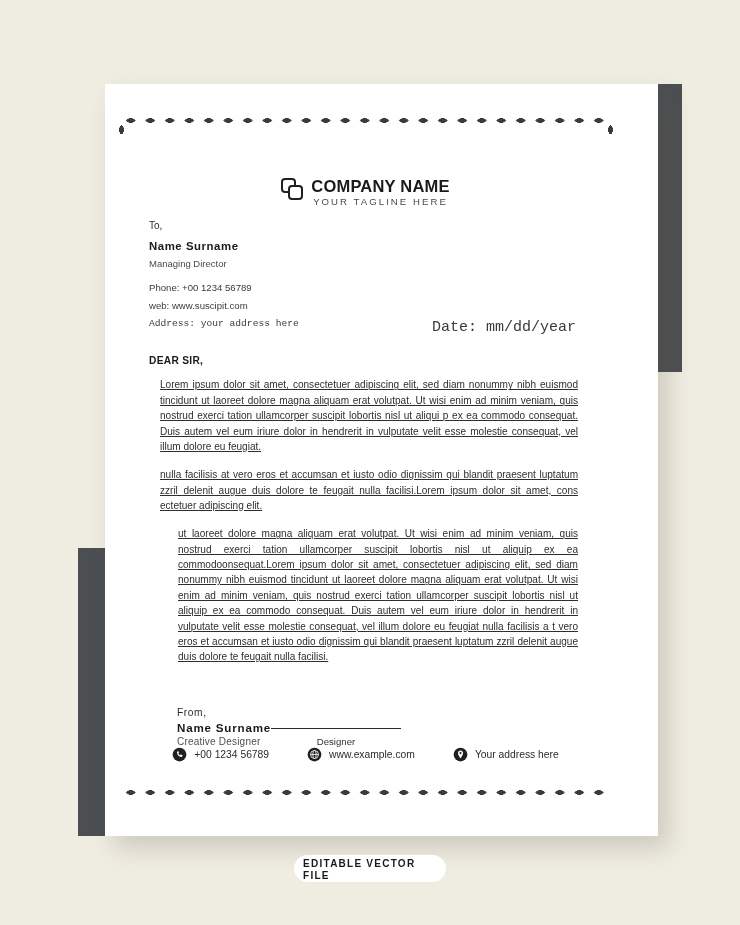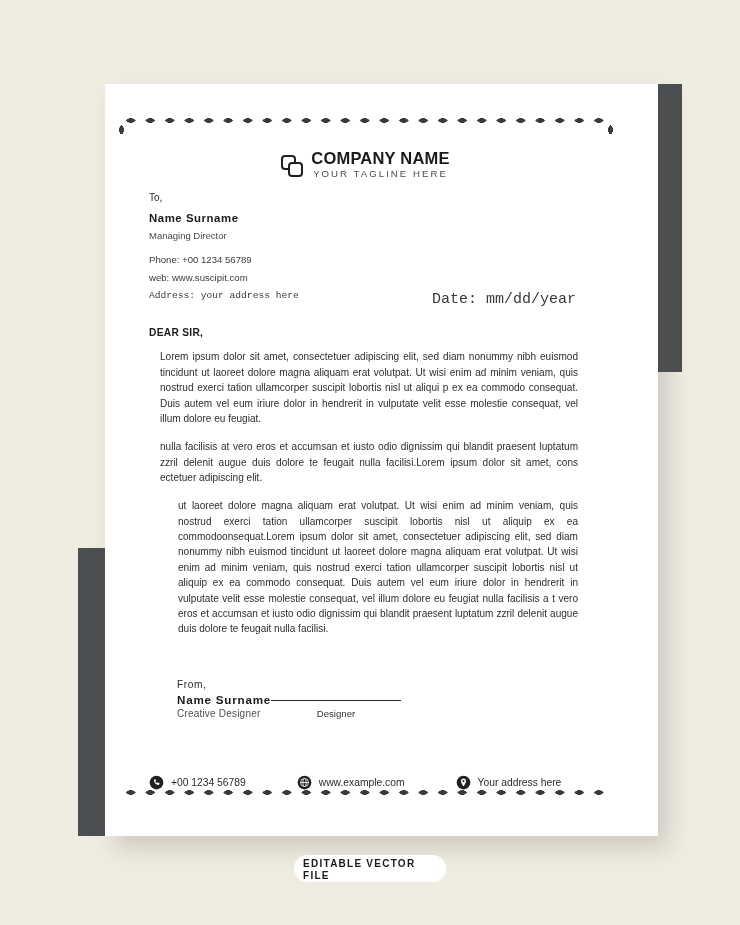--- a/index.html
+++ b/index.html
@@ -91,24 +91,24 @@
     width: 489px;
     height: 672px;
     box-sizing: border-box;
     padding: 26px 28px 0 28px;
     color: #231f20;
   }
 
   
   .brand {
     display: flex;
-    align-items: flex-end;
+    align-items: flex-start;
     justify-content: center;
     gap: 7px;
-    margin-top: 4px;
+    margin-top: 32px;
   }
   .brand-mark {
     width: 23px;
     height: 23px;
     position: relative;
     flex: none;
   }
   .brand-mark .sq {
     position: absolute;
     border: 2.1px solid #231f20;
@@ -176,20 +176,21 @@
     color: #1a1a1a;
   }
   .body-copy {
     margin-top: 11px;
     padding-left: 11px;
     padding-right: 4px;
     font-size: 10.05px;
     line-height: 1.53;
     color: #2e2e2e;
     text-align: justify;
+    text-decoration: underline;
   }
   .body-copy p { margin: 0 0 13px 0; }
   .body-copy p:last-child { margin-bottom: 0; margin-left: 18px; }
 
   
   .sign-row {
     display: flex;
     align-items: flex-end;
     margin-top: 42px;
     padding-left: 28px;
@@ -215,22 +216,22 @@
     height: 1px;
     background: #2b2b2b;
     margin-bottom: 7px;
   }
   .sign-label { font-size: 9.6px; color: #333; }
 
   
   .footer {
     display: flex;
     align-items: center;
-    gap: 51px;
-    margin-top: 56px;
+    justify-content: center;
+    gap: 38px;
   }
   .contact {
     display: flex;
     align-items: center;
     gap: 7px;
     font-size: 10.3px;
     color: #2b2b2b;
   }
   .cicon { width: 15px; height: 15px; flex: none; display: block; }
 

